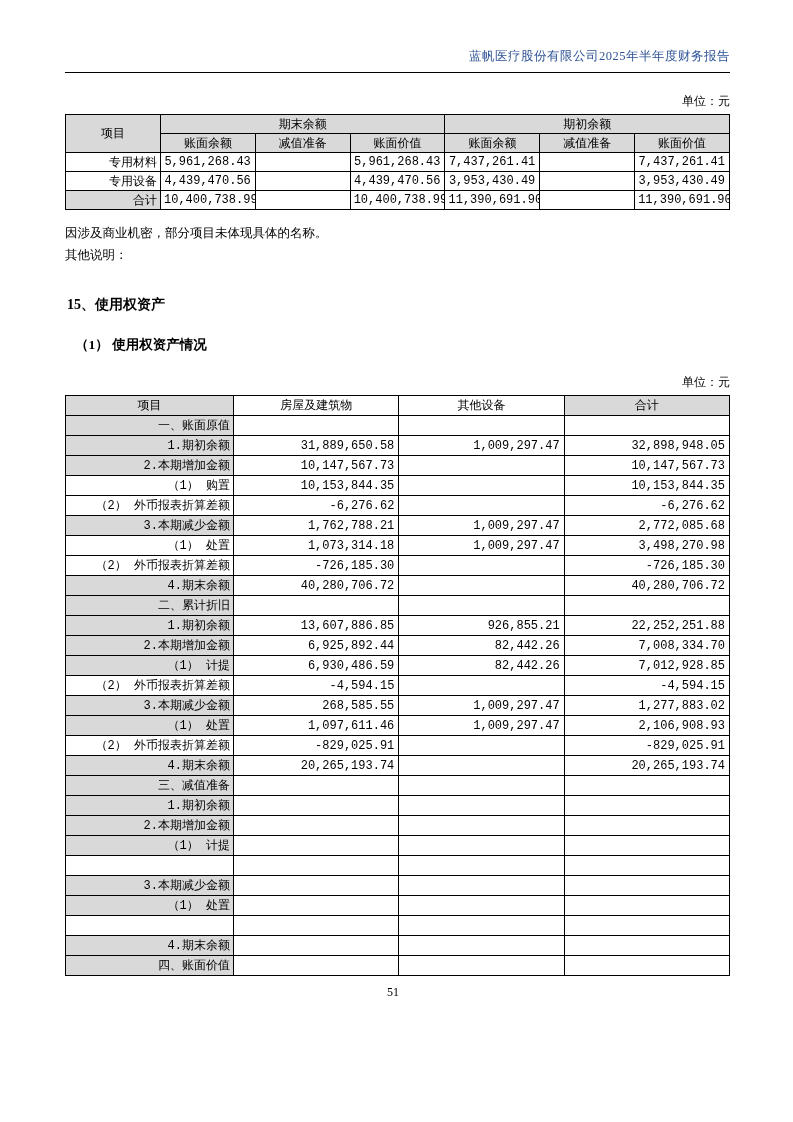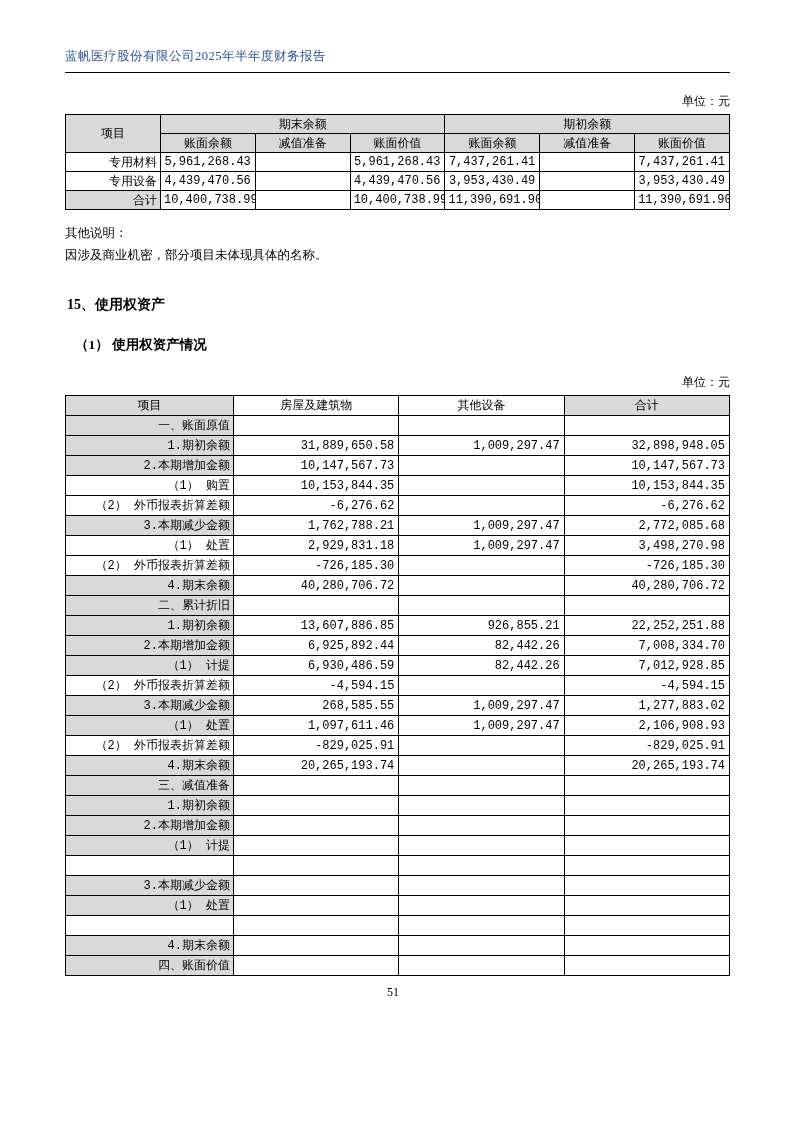--- a/index.html
+++ b/index.html
@@ -3,21 +3,21 @@
 <meta charset="utf-8">
 <style>
   html,body{margin:0;padding:0;background:#ffffff;}
   body{
     width:793px;height:1122px;position:relative;
     font-family:"Liberation Serif","DejaVu Serif",serif;
     color:#000;font-size:12px;
   }
   .content{position:absolute;left:65px;top:0;width:665px;}
   .doc-header{
-    padding-top:48px;text-align:left;font-size:12.5px;
+    padding-top:48px;text-align:right;font-size:12.5px;
     color:#2F5496;letter-spacing:0.5px;
   }
   .header-rule{border-bottom:1.5px solid #000;margin-top:7px;}
   .sec-title{font-size:14px;font-weight:bold;margin-top:36px;padding-left:8px;}
   .sec15-title{font-size:14px;font-weight:bold;margin-top:30px;padding-left:2px;}
   .sub-title{font-size:13.5px;font-weight:bold;margin-top:22px;padding-left:10px;}
   .unit{ text-align:right;font-size:12px;margin-top:20px;margin-bottom:4px;}
   table{width:665px;border-collapse:collapse;table-layout:fixed;font-size:12px;font-family:Liberation Mono, monospace;}
   td{border:1px solid #000;height:18px;padding:0 3px;overflow:hidden;white-space:nowrap;vertical-align:middle;}
   #rou-table td{height:19px;}
@@ -91,22 +91,22 @@
           <td class="num"></td>
           <td class="num">10,400,738.99</td>
           <td class="num">11,390,691.90</td>
           <td class="num"></td>
           <td class="num">11,390,691.90</td>
         </tr>
       </tbody>
   </table>
 
   <div class="notes">
+    <div>因涉及商业机密，部分项目未体现具体的名称。</div>
     <div>其他说明：</div>
-    <div>因涉及商业机密，部分项目未体现具体的名称。</div>
   </div>
 
   <div class="sec15-title">15、使用权资产</div>
   <div class="sub-title">（1） 使用权资产情况</div>
   <div class="unit">单位：元</div>
 
   <table id="rou-table">
     <colgroup>
         <col style="width:168px">
         <col>
@@ -153,21 +153,21 @@
           <td class="num">-6,276.62</td>
         </tr>
         <tr>
           <td class="lab ind1 gray">3.本期减少金额</td>
           <td class="num">1,762,788.21</td>
           <td class="num">1,009,297.47</td>
           <td class="num">2,772,085.68</td>
         </tr>
         <tr>
           <td class="lab ind0">（1） 处置</td>
-          <td class="num">2,929,831.18</td>
+          <td class="num">1,073,314.18</td>
           <td class="num">1,009,297.47</td>
           <td class="num">3,498,270.98</td>
         </tr>
         <tr>
           <td class="lab ind0">（2） 外币报表折算差额</td>
           <td class="num">-726,185.30</td>
           <td class="num"></td>
           <td class="num">-726,185.30</td>
         </tr>
         <tr>

